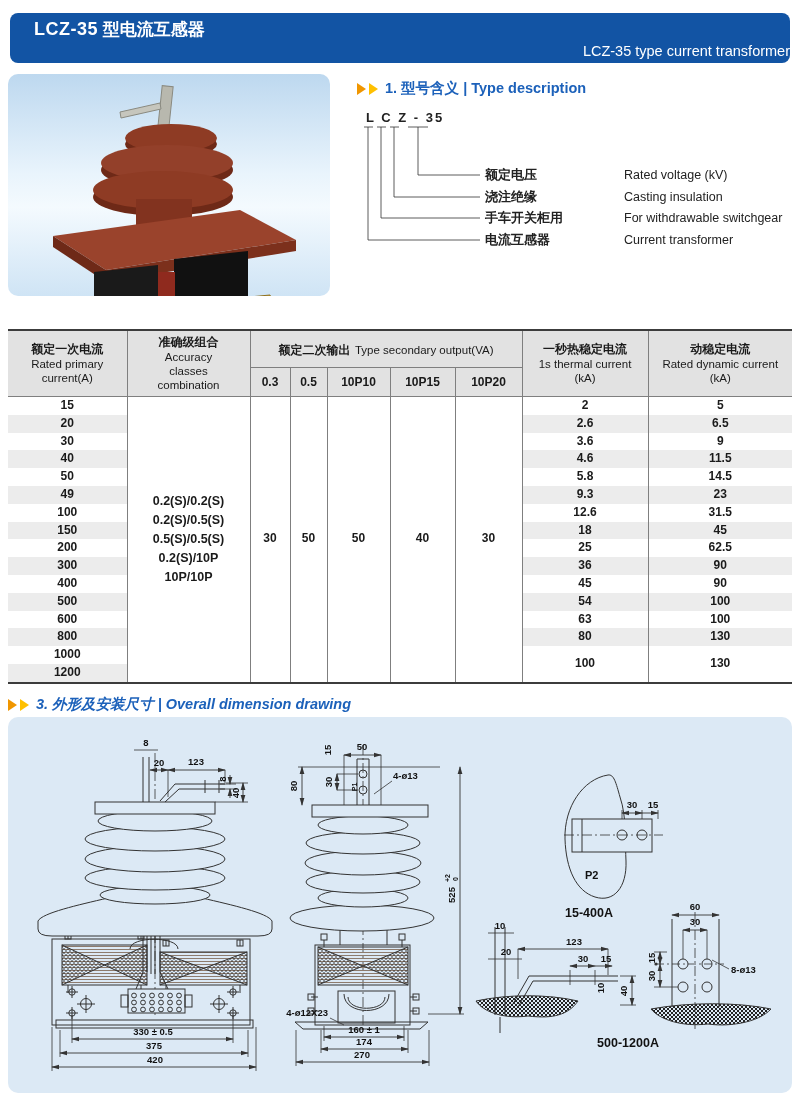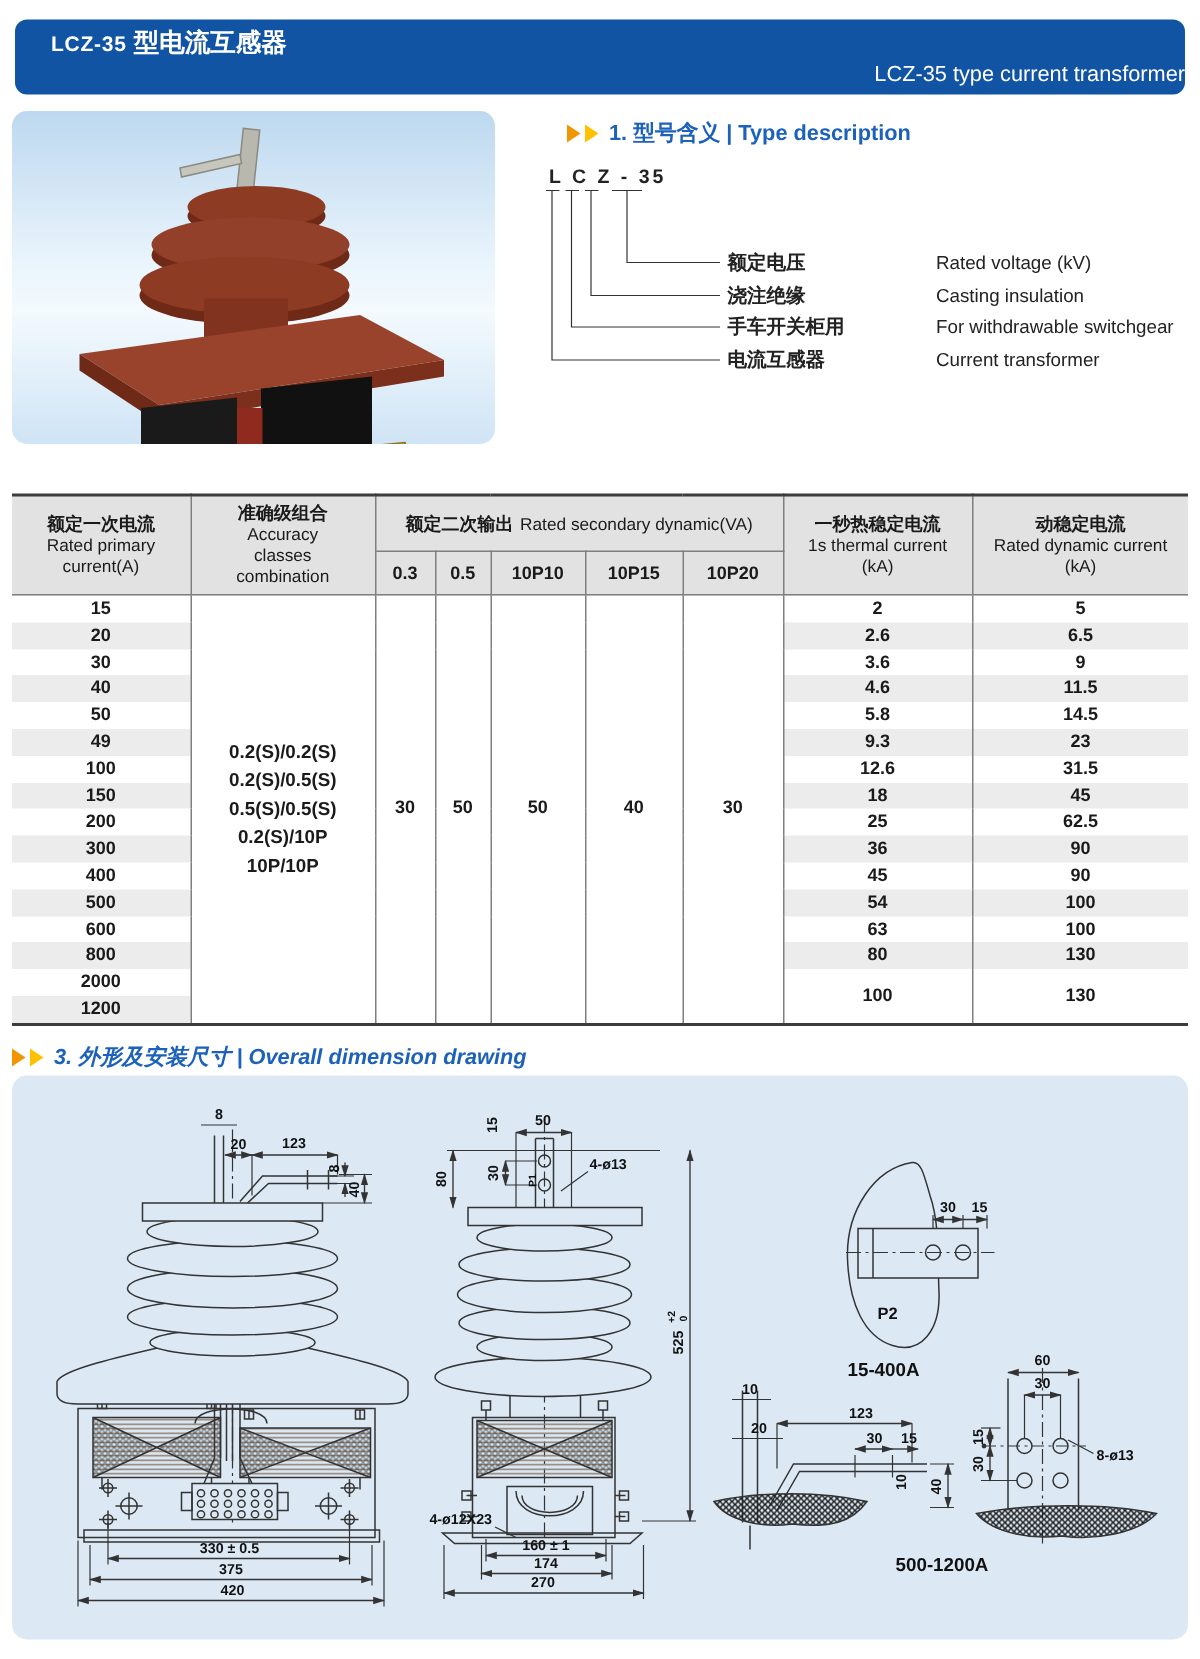--- a/index.html
+++ b/index.html
@@ -2,21 +2,21 @@
 <html><head>
 <meta charset="utf-8">
 <style>
   html,body{margin:0;padding:0;background:#fff;}
   .page{position:relative;width:800px;height:1106px;background:#fff;overflow:hidden;
         font-family:"Liberation Sans",sans-serif;}
   
   .hdr{position:absolute;left:10px;top:13px;width:780px;height:50px;background:#1254a4;
        border-radius:8px;color:#fff;box-sizing:border-box;padding:5px 0 0 24px;}
   .hdr .l1{font-size:17px;font-weight:bold;line-height:22px;}
-  .hdr .l1 .model{font-size:14px;letter-spacing:.5px;}
+  .hdr .l1 .model{font-size:18px;letter-spacing:.5px;}
   .hdr .l2{font-size:14.5px;line-height:20px;text-align:right;}
   
   .photo{position:absolute;left:8px;top:74px;width:322px;height:222px;border-radius:10px;
          background:linear-gradient(180deg,#bdd8ef 0%,#e9f4fc 45%,#f4fafe 60%,#cfe4f5 100%);overflow:hidden;}
   
   .sec-title{position:absolute;display:flex;align-items:center;gap:3px;}
   .sec-title .tri{width:0;height:0;border-top:6px solid transparent;border-bottom:6px solid transparent;
                   border-left:9px solid #f09600;}
   .sec-title .tri.t2{border-left-color:#ffc000;margin-right:4px;}
   .sec-title .txt{color:#1c61ba;font-size:14.5px;font-weight:bold;}
@@ -89,21 +89,21 @@
       <polygon points="56,268 82,266 84,282 58,284" fill="#c9a43c" stroke="#8f7020"></polygon>
       <polygon points="252,248 276,246 278,262 254,264" fill="#c9a43c" stroke="#8f7020"></polygon>
       <rect x="140" y="247" width="44" height="14" fill="#e0e0dc" stroke="#9a9a94" transform="rotate(-4 162 254)"></rect>
       <circle cx="95" cy="256" r="2.5" fill="#8f7020"></circle>
       <circle cx="238" cy="236" r="2.5" fill="#8f7020"></circle>
       <circle cx="205" cy="264" r="2.5" fill="#8f7020"></circle>
       <circle cx="120" cy="272" r="2.5" fill="#8f7020"></circle>
     </svg>
   </div>
 
-  <div class="sec-title" style="left:378px;top:79px;">
+  <div class="sec-title" style="left:357px;top:79px;">
     <span class="tri"></span>
     <span class="tri t2"></span>
     <span class="txt">1. 型号含义 | Type description</span>
   </div>
 
   <svg style="position:absolute;left:352px;top:98px;" width="445" height="165" viewBox="0 0 445 165">
     <text x="14" y="24" class="mdl">L C Z - 35</text>
     <path class="lnt" d="M12,29 H21 M25,29 H34 M38,29 H47 M56,29 H76"></path>
     <path class="lnt" d="M16,29 V142 H128"></path>
     <path class="lnt" d="M29,29 V120 H128"></path>
@@ -140,21 +140,21 @@
           <div class="he">current(A)</div>
         </th>
         <th rowspan="2">
           <div class="hz">准确级组合</div>
           <div class="he">Accuracy</div>
           <div class="he">classes</div>
           <div class="he">combination</div>
         </th>
         <th colspan="5">
           <span class="hz">额定二次输出</span>
-          <span class="he">Rated secondary dynamic(VA)</span>
+          <span class="he">Type secondary output(VA)</span>
         </th>
         <th rowspan="2">
           <div class="hz">一秒热稳定电流</div>
           <div class="he">1s thermal current</div>
           <div class="he">(kA)</div>
         </th>
         <th rowspan="2">
           <div class="hz">动稳定电流</div>
           <div class="he">Rated dynamic current</div>
           <div class="he">(kA)</div>
@@ -245,21 +245,21 @@
           <td class="c-pri">600</td>
           <td class="c-th">63</td>
           <td class="c-dy">100</td>
         </tr>
         <tr>
           <td class="c-pri alt">800</td>
           <td class="c-th alt">80</td>
           <td class="c-dy alt">130</td>
         </tr>
         <tr>
-          <td class="c-pri">2000</td>
+          <td class="c-pri">1000</td>
           <td rowspan="2">100</td>
           <td rowspan="2">130</td>
         </tr>
         <tr>
           <td class="c-pri alt">1200</td>
         </tr>
       </tbody>
   </table>
 
   <div class="sec-title" style="left:8px;top:695px;font-style:italic;">

